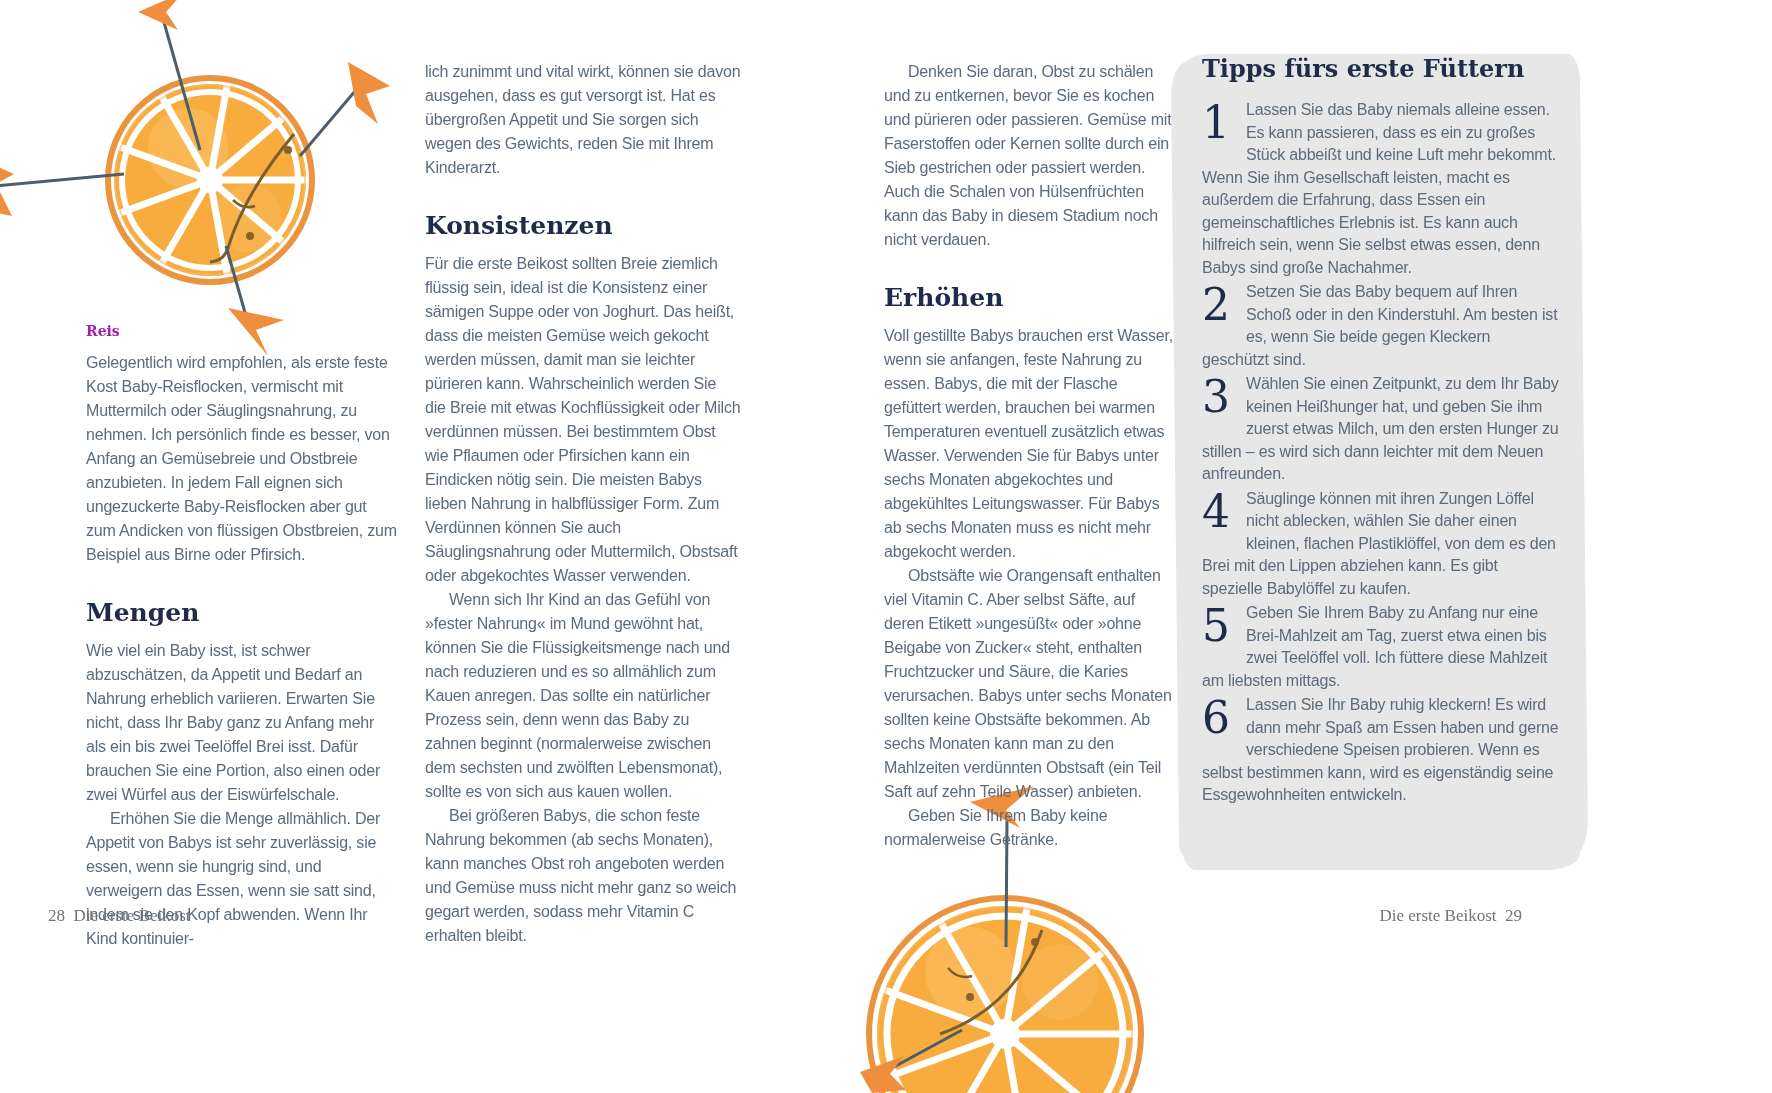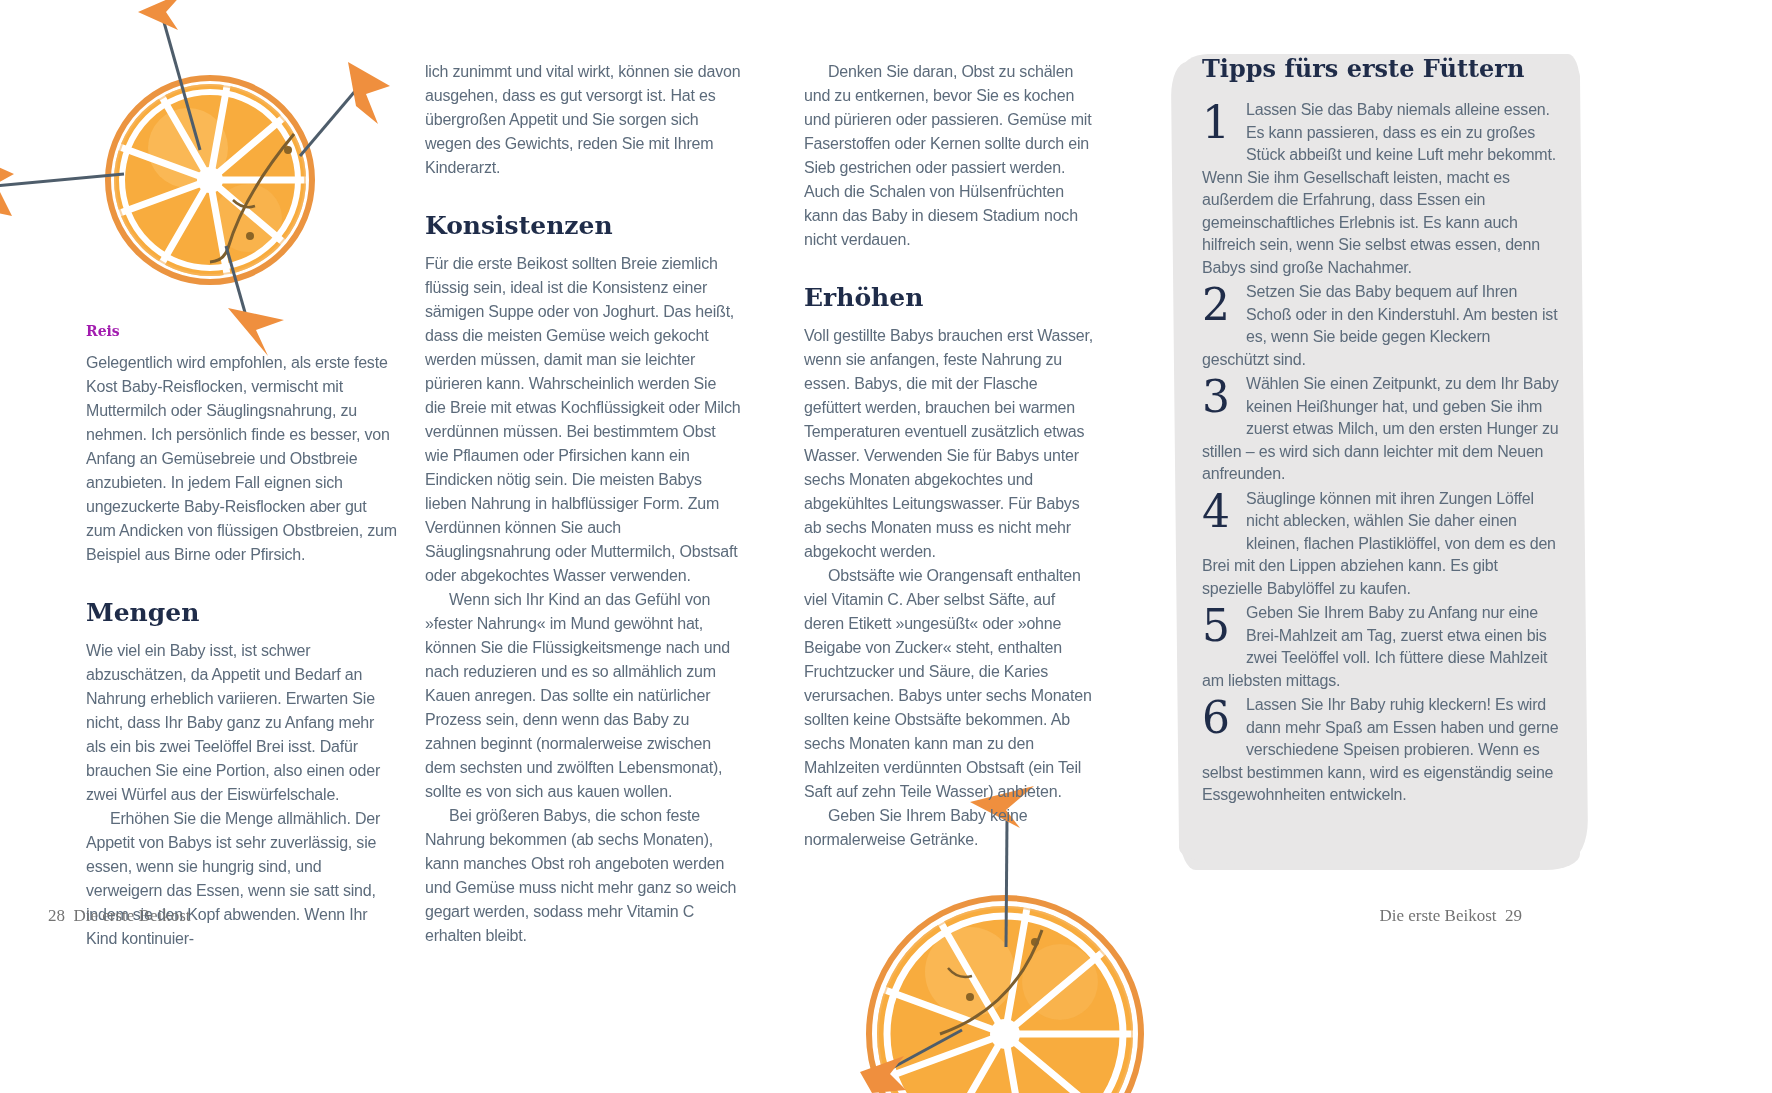--- a/index.html
+++ b/index.html
@@ -144,21 +144,21 @@
   </div>
 
   <div class="textcol" id="col2" style="left:425px; top:60px; width:316px;">
     <p>lich zunimmt und vital wirkt, können sie davon ausgehen, dass es gut versorgt ist. Hat es übergroßen Appetit und Sie sorgen sich wegen des Gewichts, reden Sie mit Ihrem Kinderarzt.</p>
     <h2 class="h-lg">Konsistenzen</h2>
     <p>Für die erste Beikost sollten Breie ziemlich flüssig sein, ideal ist die Konsistenz einer sämigen Suppe oder von Joghurt. Das heißt, dass die meisten Gemüse weich gekocht werden müssen, damit man sie leichter pürieren kann. Wahrscheinlich werden Sie die Breie mit etwas Kochflüssigkeit oder Milch verdünnen müssen. Bei bestimmtem Obst wie Pflaumen oder Pfirsichen kann ein Eindicken nötig sein. Die meisten Babys lieben Nahrung in halbflüssiger Form. Zum Verdünnen können Sie auch Säuglingsnahrung oder Muttermilch, Obstsaft oder abgekochtes Wasser verwenden.</p>
     <p class="ind">Wenn sich Ihr Kind an das Gefühl von »fester Nahrung« im Mund gewöhnt hat, können Sie die Flüssigkeitsmenge nach und nach reduzieren und es so allmählich zum Kauen anregen. Das sollte ein natürlicher Prozess sein, denn wenn das Baby zu zahnen beginnt (normalerweise zwischen dem sechsten und zwölften Lebensmonat), sollte es von sich aus kauen wollen.</p>
     <p class="ind">Bei größeren Babys, die schon feste Nahrung bekommen (ab sechs Monaten), kann manches Obst roh angeboten werden und Gemüse muss nicht mehr ganz so weich gegart werden, sodass mehr Vitamin C erhalten bleibt.</p>
   </div>
 
-  <div class="textcol" id="col3" style="left:804px; top:60px; width:290px;">
+  <div class="textcol" id="col3" style="left:884px; top:60px; width:290px;">
     <p class="ind">Denken Sie daran, Obst zu schälen und zu entkernen, bevor Sie es kochen und pürieren oder passieren. Gemüse mit Faserstoffen oder Kernen sollte durch ein Sieb gestrichen oder passiert werden. Auch die Schalen von Hülsenfrüchten kann das Baby in diesem Stadium noch nicht verdauen.</p>
     <h2 class="h-lg">Erhöhen</h2>
     <p>Voll gestillte Babys brauchen erst Wasser, wenn sie anfangen, feste Nahrung zu essen. Babys, die mit der Flasche gefüttert werden, brauchen bei warmen Temperaturen eventuell zusätzlich etwas Wasser. Verwenden Sie für Babys unter sechs Monaten abgekochtes und abgekühltes Leitungswasser. Für Babys ab sechs Monaten muss es nicht mehr abgekocht werden.</p>
     <p class="ind">Obstsäfte wie Orangensaft enthalten viel Vitamin C. Aber selbst Säfte, auf deren Etikett »ungesüßt« oder »ohne Beigabe von Zucker« steht, enthalten Fruchtzucker und Säure, die Karies verursachen. Babys unter sechs Monaten sollten keine Obstsäfte bekommen. Ab sechs Monaten kann man zu den Mahlzeiten verdünnten Obstsaft (ein Teil Saft auf zehn Teile Wasser) anbieten.</p>
     <p class="ind">Geben Sie Ihrem Baby keine normalerweise Getränke.</p>
   </div>
 
   <div id="tips-box">
     <div class="tips-inner">
       <h2 class="tips-title">Tipps fürs erste Füttern</h2>

